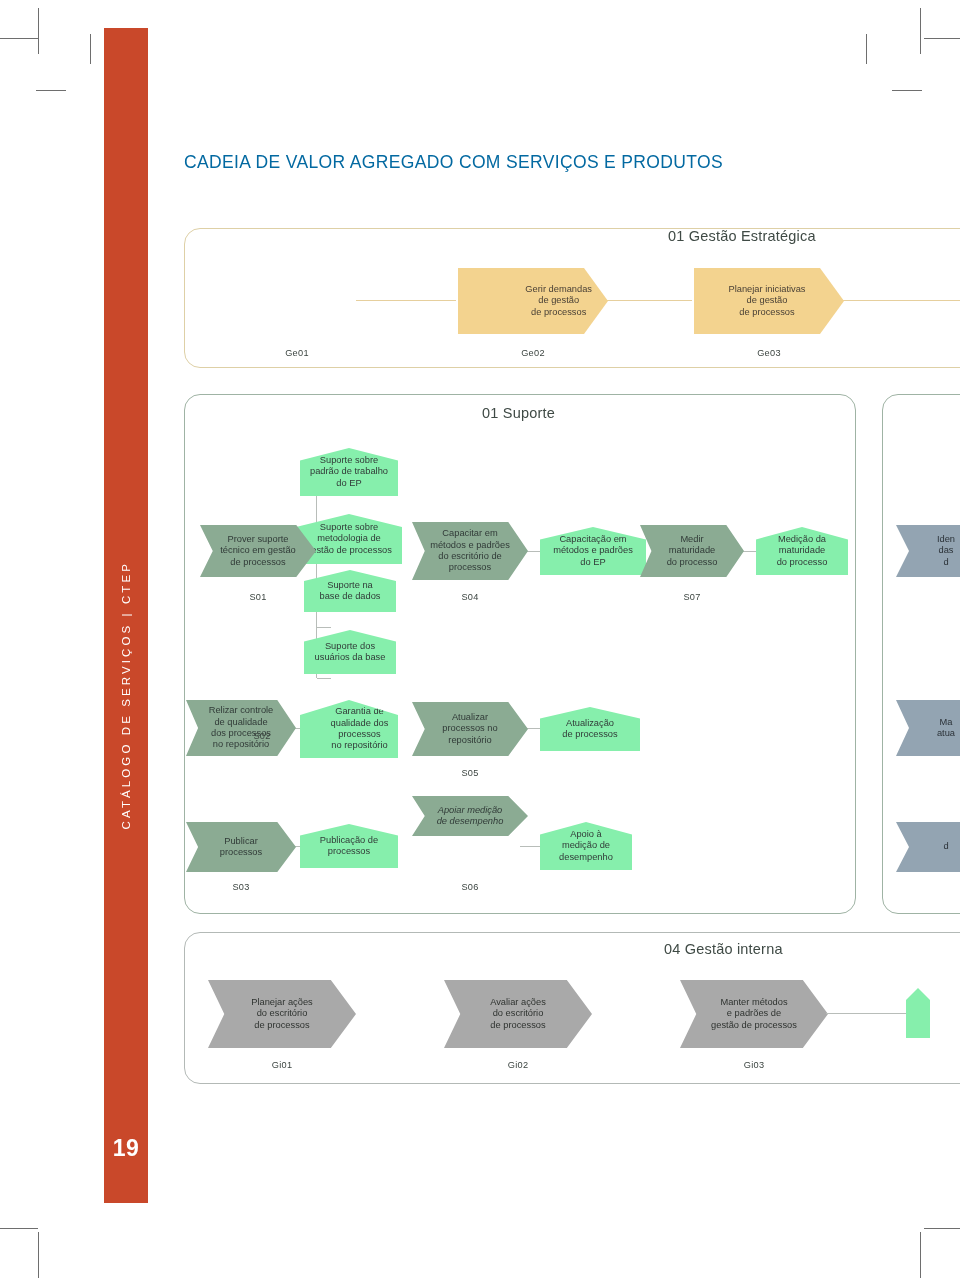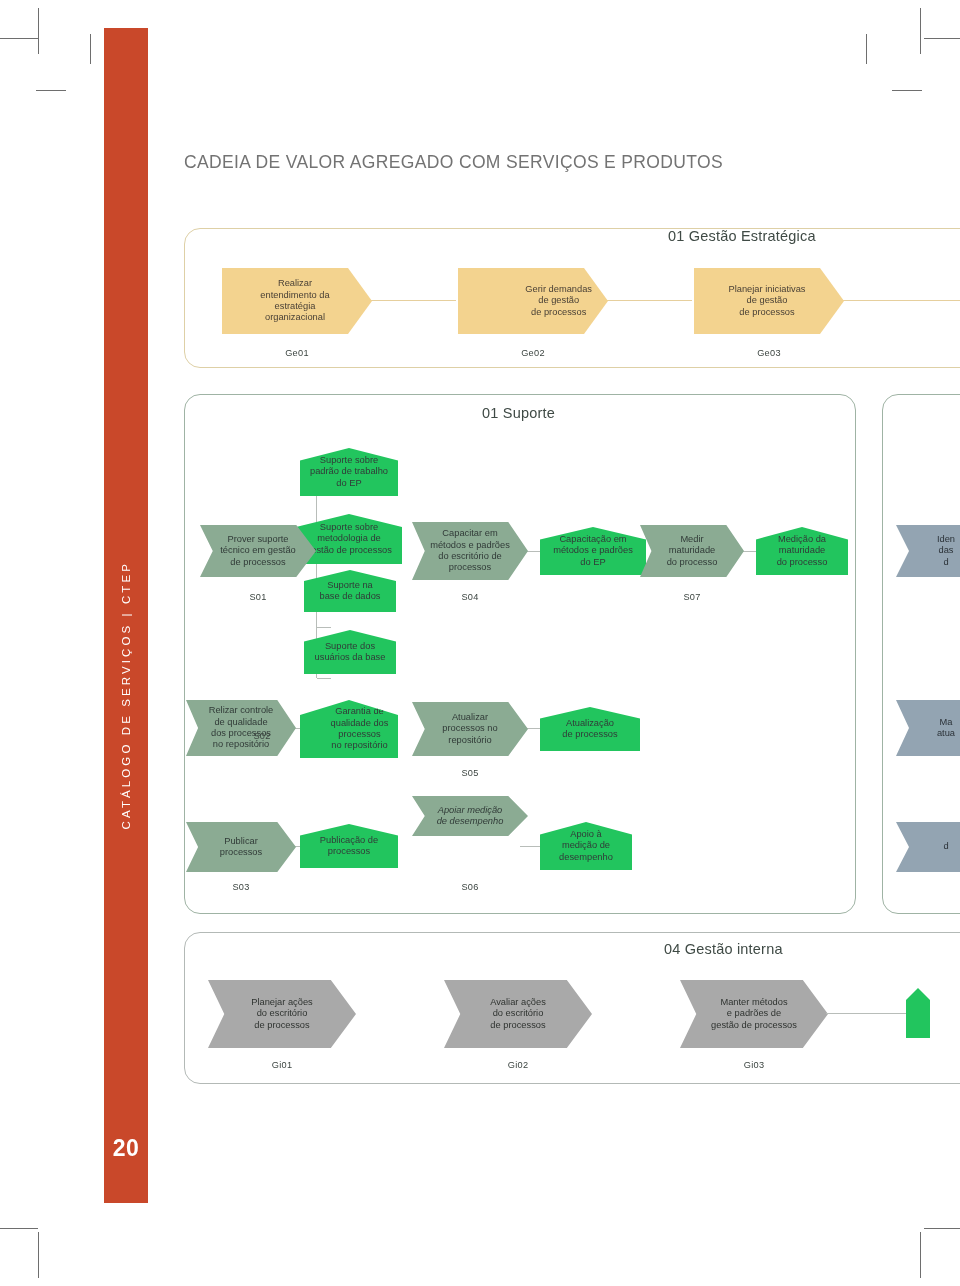--- a/index.html
+++ b/index.html
@@ -39,21 +39,21 @@
   }
   .page-num{
     position:absolute;left:104px;top:1128px;width:44px;height:40px;
     display:flex;align-items:center;justify-content:center;
     color:#ffffff;font-size:23px;font-weight:bold;letter-spacing:.5px;
   }
 
   
   .title{
     position:absolute;left:184px;top:152px;
-    color:#737373;font-size:17.5px;letter-spacing:.35px;white-space:nowrap;
+    color:#0369a1;font-size:17.5px;letter-spacing:.35px;white-space:nowrap;
   }
 
   
   .sect{
     position:absolute;
     border:1.2px solid #ded0a6;
     border-radius:16px;
     box-sizing:border-box;
     background:transparent;
   }
@@ -79,21 +79,21 @@
     font-size:9.3px;color:#4a4136;
   }
   
   .chev.green-dark{
     background:#8bab93;
     clip-path:polygon(0 0, 83% 0, 100% 50%, 83% 100%, 0 100%, 11% 50%);
     font-size:9.3px;
   }
   
   .chev.green-light{
-    background:#22c55e;
+    background:#86efac;
     clip-path:polygon(0 26%, 50% 0, 100% 26%, 100% 100%, 0 100%);
     font-size:9.3px;
   }
   
   .chev.grey-ch{
     background:#a9a9a9;
     clip-path:polygon(0 0, 83% 0, 100% 50%, 83% 100%, 0 100%, 11% 50%);
     font-size:9.3px;color:#2f3330;
   }
   
@@ -138,34 +138,31 @@
   <div class="cmark v" style="left:38px;top:1232px;"></div>
   <div class="cmark h" style="left:-8px;top:1228px;"></div>
   <div class="cmark v" style="left:920px;top:1232px;"></div>
   <div class="cmark h" style="left:924px;top:1228px;"></div>
 
   <div class="spine">
     <div class="spine-label">
       <span>CATÁLOGO DE SERVIÇOS  |  CTEP</span>
     </div>
   </div>
-  <div class="page-num">20</div>
+  <div class="page-num">19</div>
 
   <div class="title">CADEIA DE VALOR AGREGADO COM SERVIÇOS E PRODUTOS</div>
 
   <div class="sect" style="left:184px;top:228px;width:800px;height:140px;"></div>
   <div class="sect-title" style="left:668px;top:228px;">01 Gestão Estratégica</div>
 
   <div class="ln h gold-ln" style="left:356px;top:300px;width:100px;"></div>
   <div class="ln h gold-ln" style="left:592px;top:300px;width:100px;"></div>
   <div class="ln h gold-ln" style="left:828px;top:300px;width:132px;"></div>
 
-  <div class="chev gold" style="left:222px;top:268px;width:150px;height:66px;">
-    <span class="t">Realizar<br>entendimento da<br>estratégia<br>organizacional</span>
-  </div>
   <div class="code" style="left:222px;top:348px;width:150px;">Ge01</div>
 
   <div class="chev gold" style="left:458px;top:268px;width:150px;height:66px;justify-content:flex-end;">
     <span class="t">Gerir demandas<br>de gestão<br>de processos</span>
   </div>
   <div class="code" style="left:458px;top:348px;width:150px;">Ge02</div>
 
   <div class="chev gold" style="left:694px;top:268px;width:150px;height:66px;">
     <span class="t">Planejar iniciativas<br>de gestão<br>de processos</span>
   </div>

